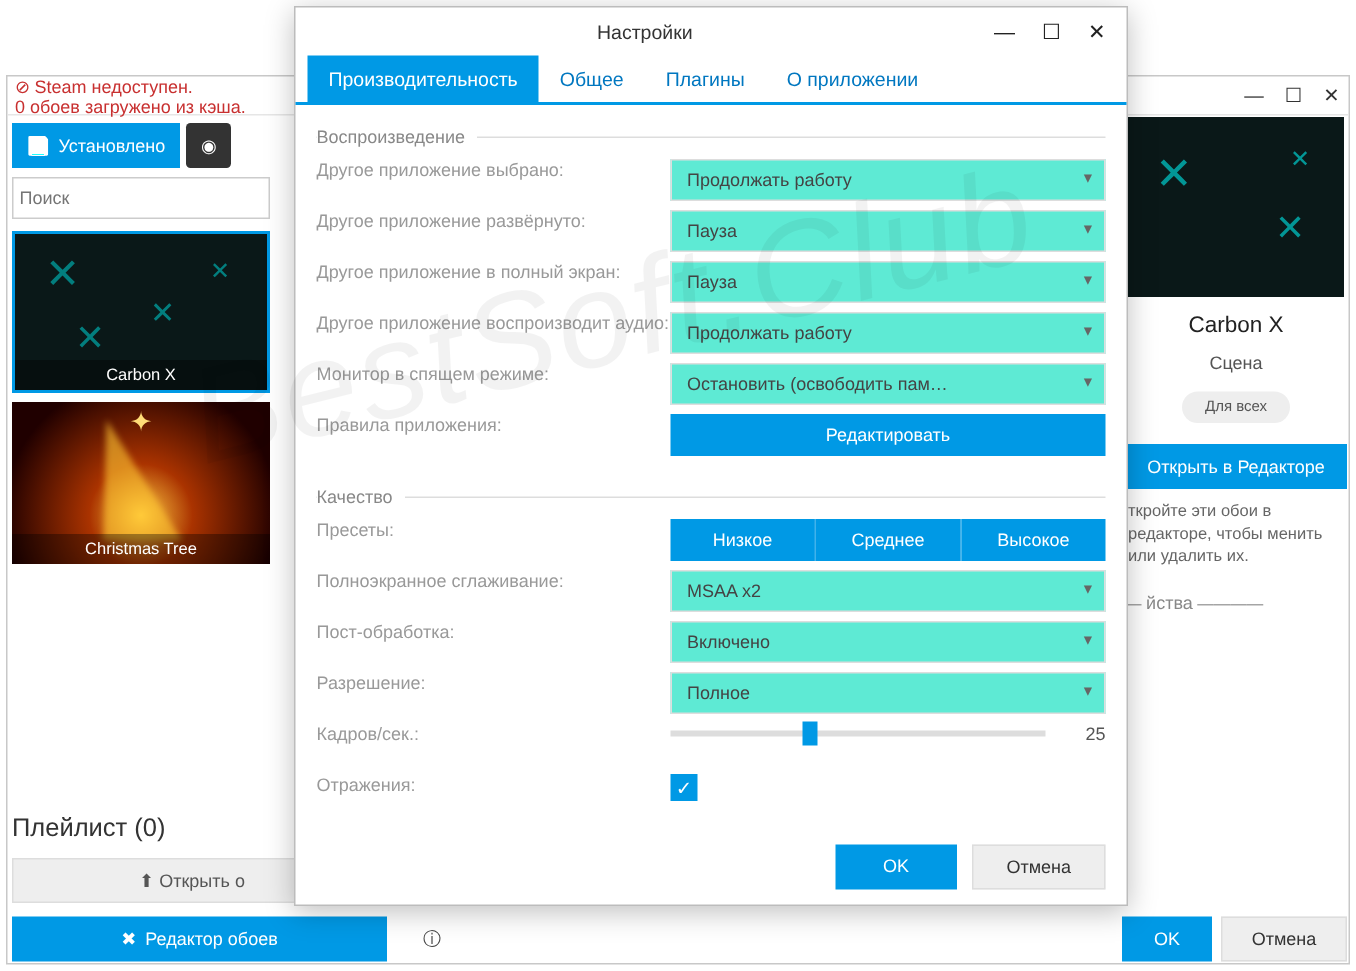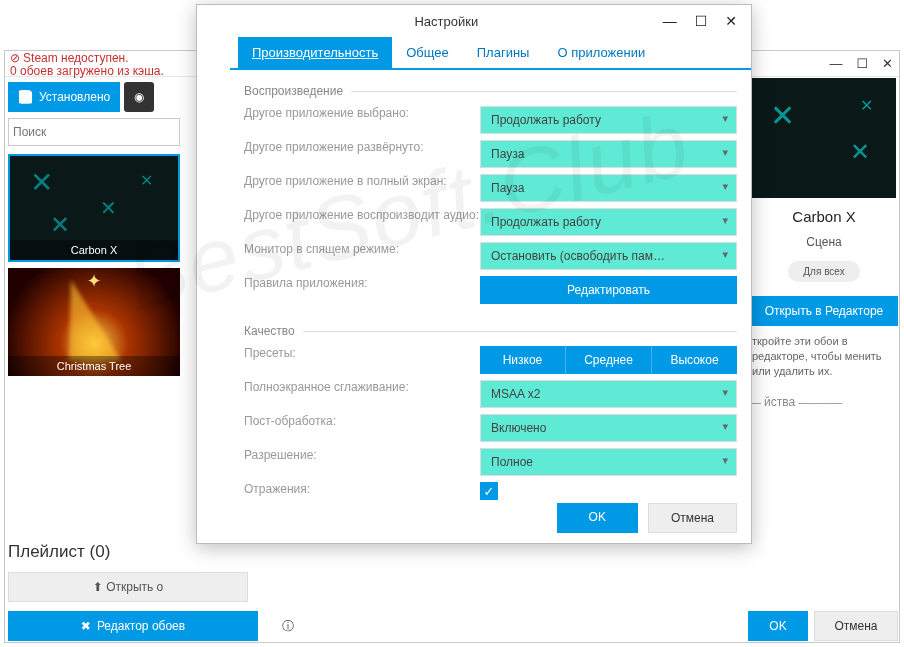--- a/index.html
+++ b/index.html
@@ -51,28 +51,28 @@
 .preview .p3 { top: 18px; left: 110px; font-size: 16px; }
 .rc-title { text-align: center; font-size: 15px; color: #222; margin-bottom: 10px; }
 .rc-sub { text-align: center; color: #555; margin-bottom: 12px; }
 .pill { display: block; width: 72px; margin: 0 auto 14px; background: #eee; border-radius: 12px; padding: 5px 0; text-align: center; color: #555; font-size: 10px; }
 .btn-open-editor { background: #0099e5; color: #fff; padding: 8px 0; text-align: center; margin-bottom: 8px; }
 .rc-desc { color: #666; font-size: 11px; line-height: 15px; padding: 0 2px; }
 .rc-divider { margin-top: 16px; color: #888; font-size: 11px; border-top: 0; }
 .rc-divider span { background: #fff; }
 
 
-.modal { position: absolute; top: 4px; left: 196px; width: 556px; height: 540px; background: #fff; border: 1px solid #bcbcbc; box-shadow: 0 4px 18px rgba(0,0,0,.25); padding-left: 33px; }
+.modal { position: absolute; top: 4px; left: 196px; width: 556px; height: 600px; background: #fff; border: 1px solid #bcbcbc; box-shadow: 0 4px 18px rgba(0,0,0,.25); }
 .modal-tbar { height: 32px; display: flex; align-items: center; }
 .modal-title { flex: 1; text-align: center; font-size: 13px; color: #333; }
 .win-ctrls { display: flex; gap: 18px; padding-right: 14px; }
 .win-ctrls span { font-size: 14px; color: #222; }
 .tabs { display: flex; border-bottom: 2px solid #0099e5; padding: 0 8px; }
 .tab { padding: 8px 14px; color: #0077c0; font-size: 13px; }
-.tab.active { background: #0099e5; color: #fff; text-decoration: underline; }
+.tab.active { background: #0099e5; color: #fff; }
 
 .modal-body { padding: 14px 14px 8px 14px; height: 540px; overflow: hidden; }
 fieldset { border: none; border-top: 1px solid #ddd; margin-bottom: 14px; padding-top: 8px; }
 legend { color: #888; font-size: 12px; padding-right: 8px; }
 .row { display: flex; align-items: flex-start; min-height: 32px; margin-bottom: 2px; }
 .row label { flex: 0 0 236px; color: #999; font-size: 12px; line-height: 14px; }
 .dd { flex: 1; background: #5eead4; padding: 6px 24px 6px 10px; color: #444; position: relative; font-size: 12px; border: 1px solid #ddd; }
 .dd::after { content: "▾"; position: absolute; right: 8px; top: 5px; color: #666; font-size: 11px; }
 .btn-edit { flex: 1; background: #0099e5; color: #fff; text-align: center; padding: 7px 0; }
 .seg { flex: 1; display: flex; }
@@ -214,20 +214,29 @@
       </div>
       <div class="row">
         <label>Пост-обработка:</label>
         <div class="dd">Включено</div>
       </div>
       <div class="row">
         <label>Разрешение:</label>
         <div class="dd">Полное</div>
       </div>
       <div class="row">
+        <label>Кадров/сек.:</label>
+        <div class="slider-wrap">
+          <div class="slider">
+              <div class="knob"></div>
+            </div>
+          <div class="slider-val">25</div>
+        </div>
+      </div>
+      <div class="row">
         <label>Отражения:</label>
         <div class="chk">✓</div>
       </div>
     </fieldset>
   </div>
 
   <div class="modal-footer">
     <div class="btn-ok">OK</div>
     <div class="btn-cancel">Отмена</div>
   </div>

